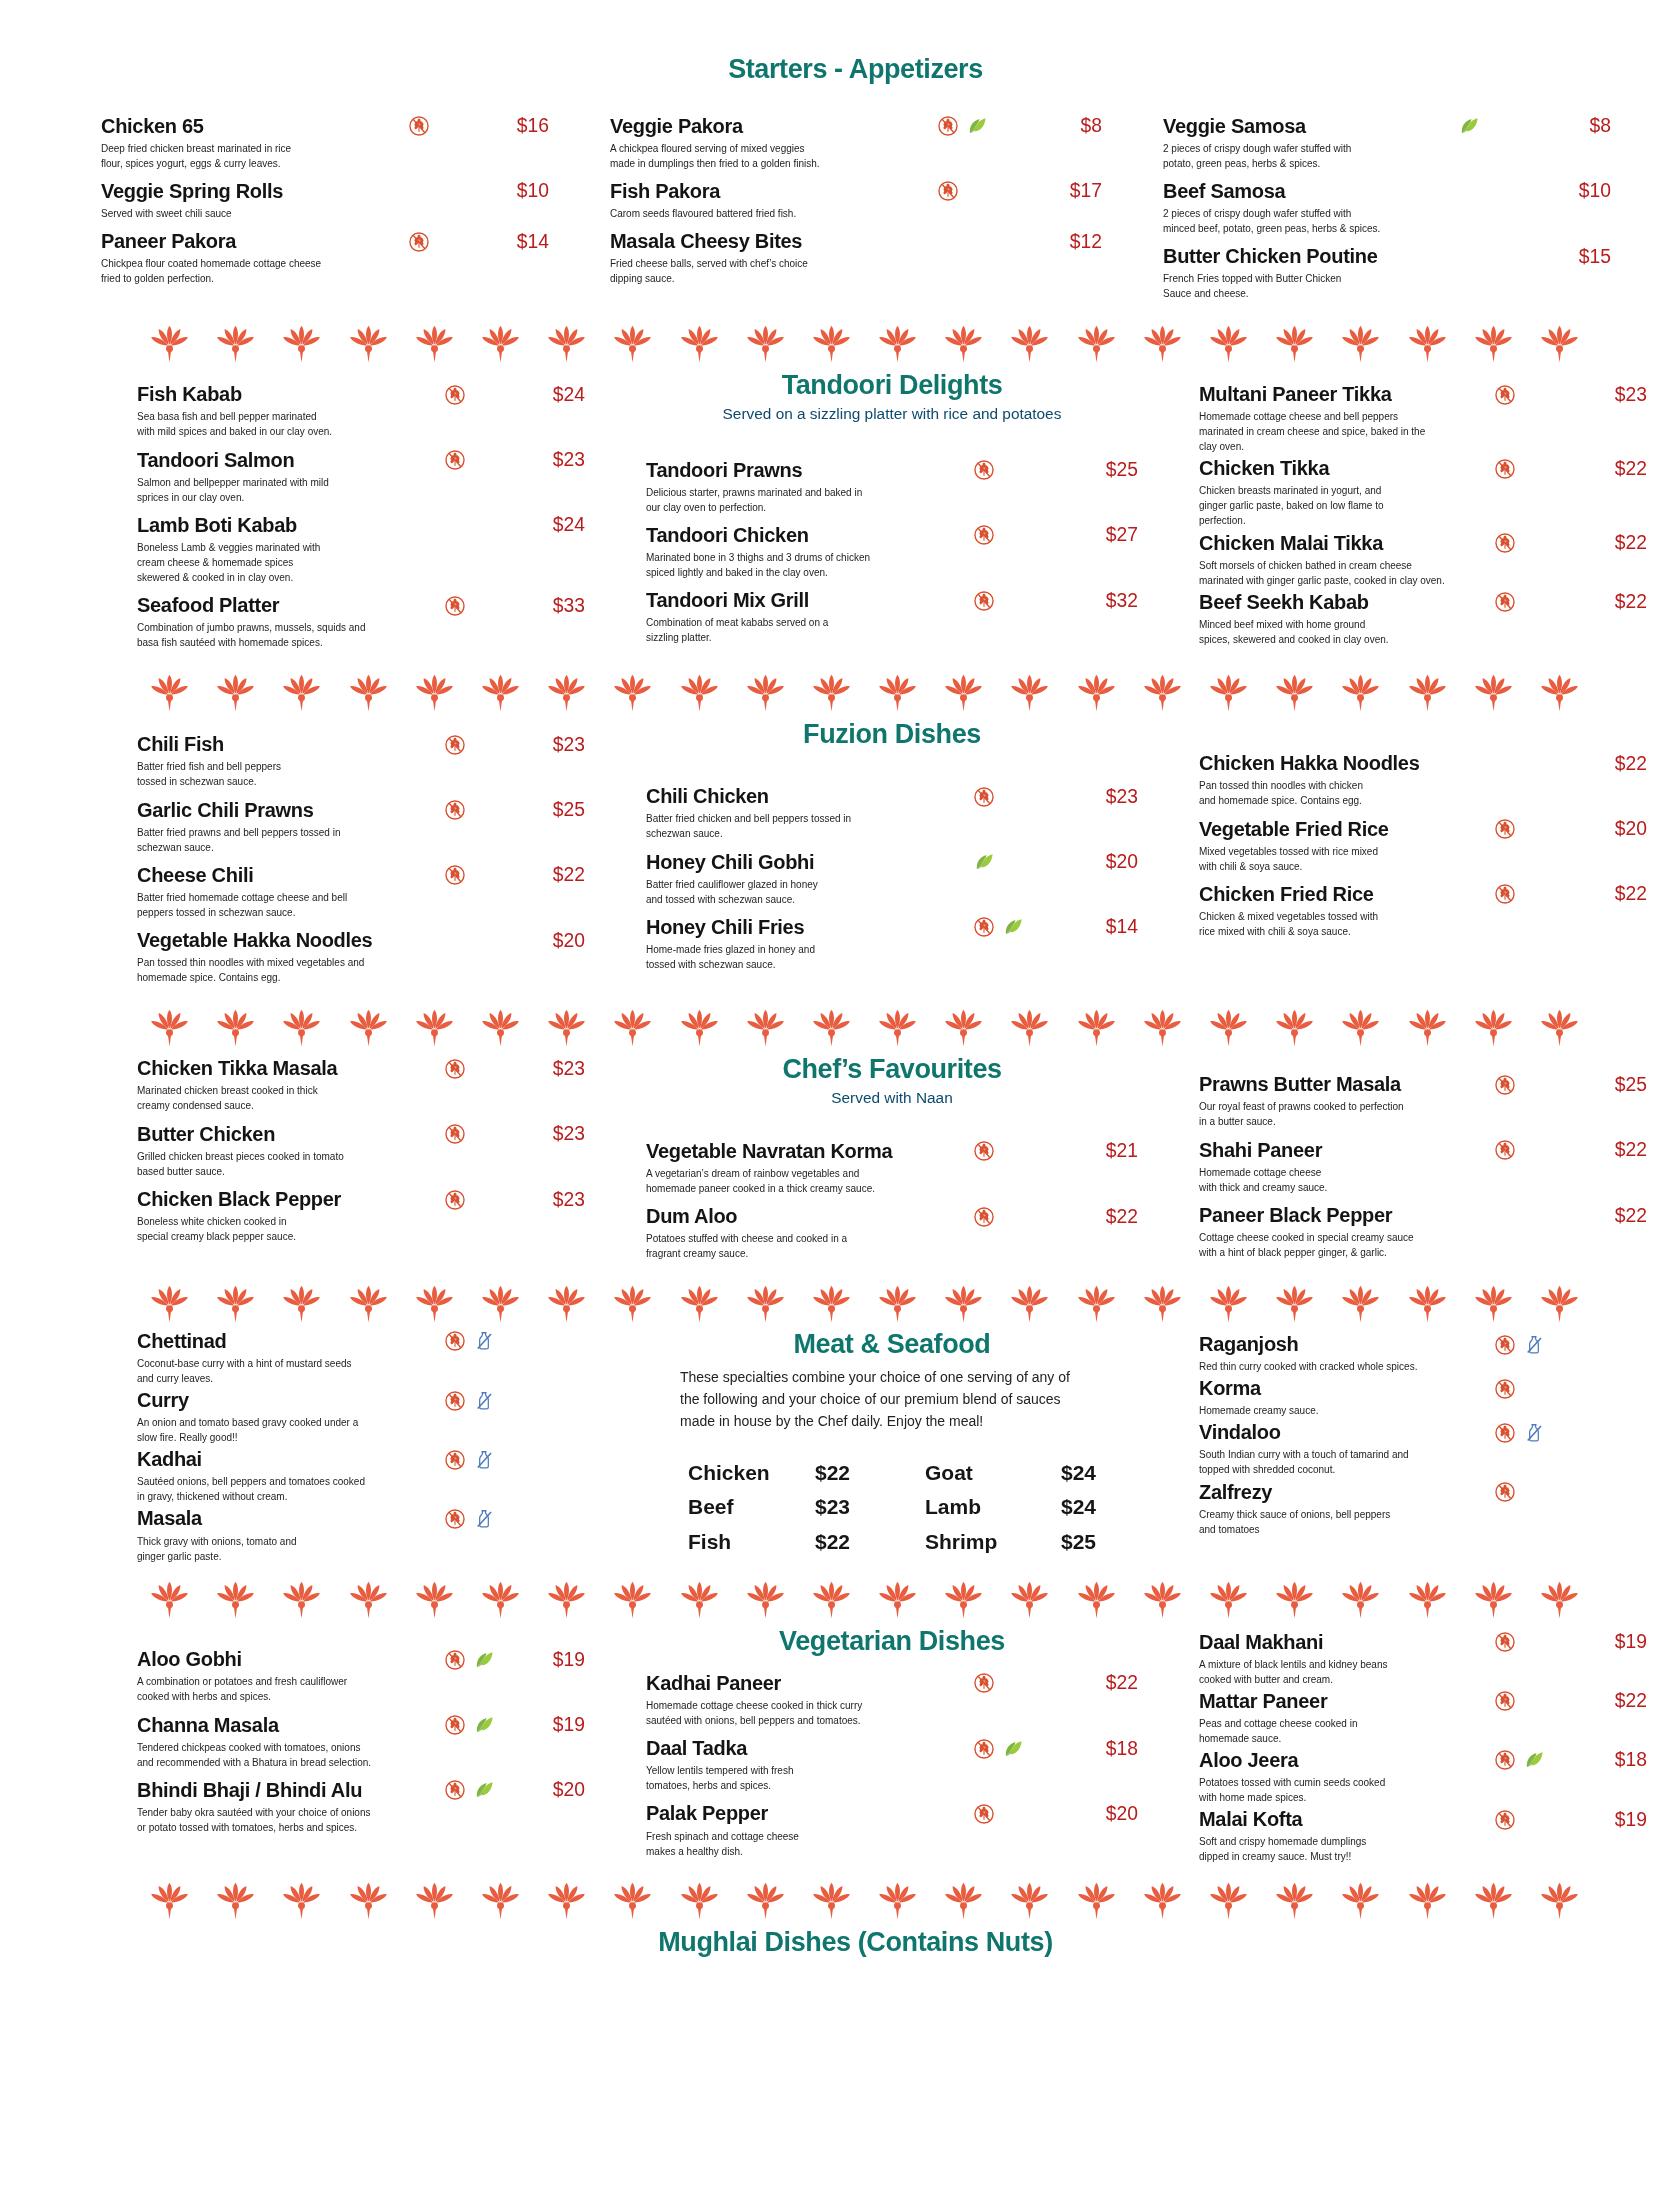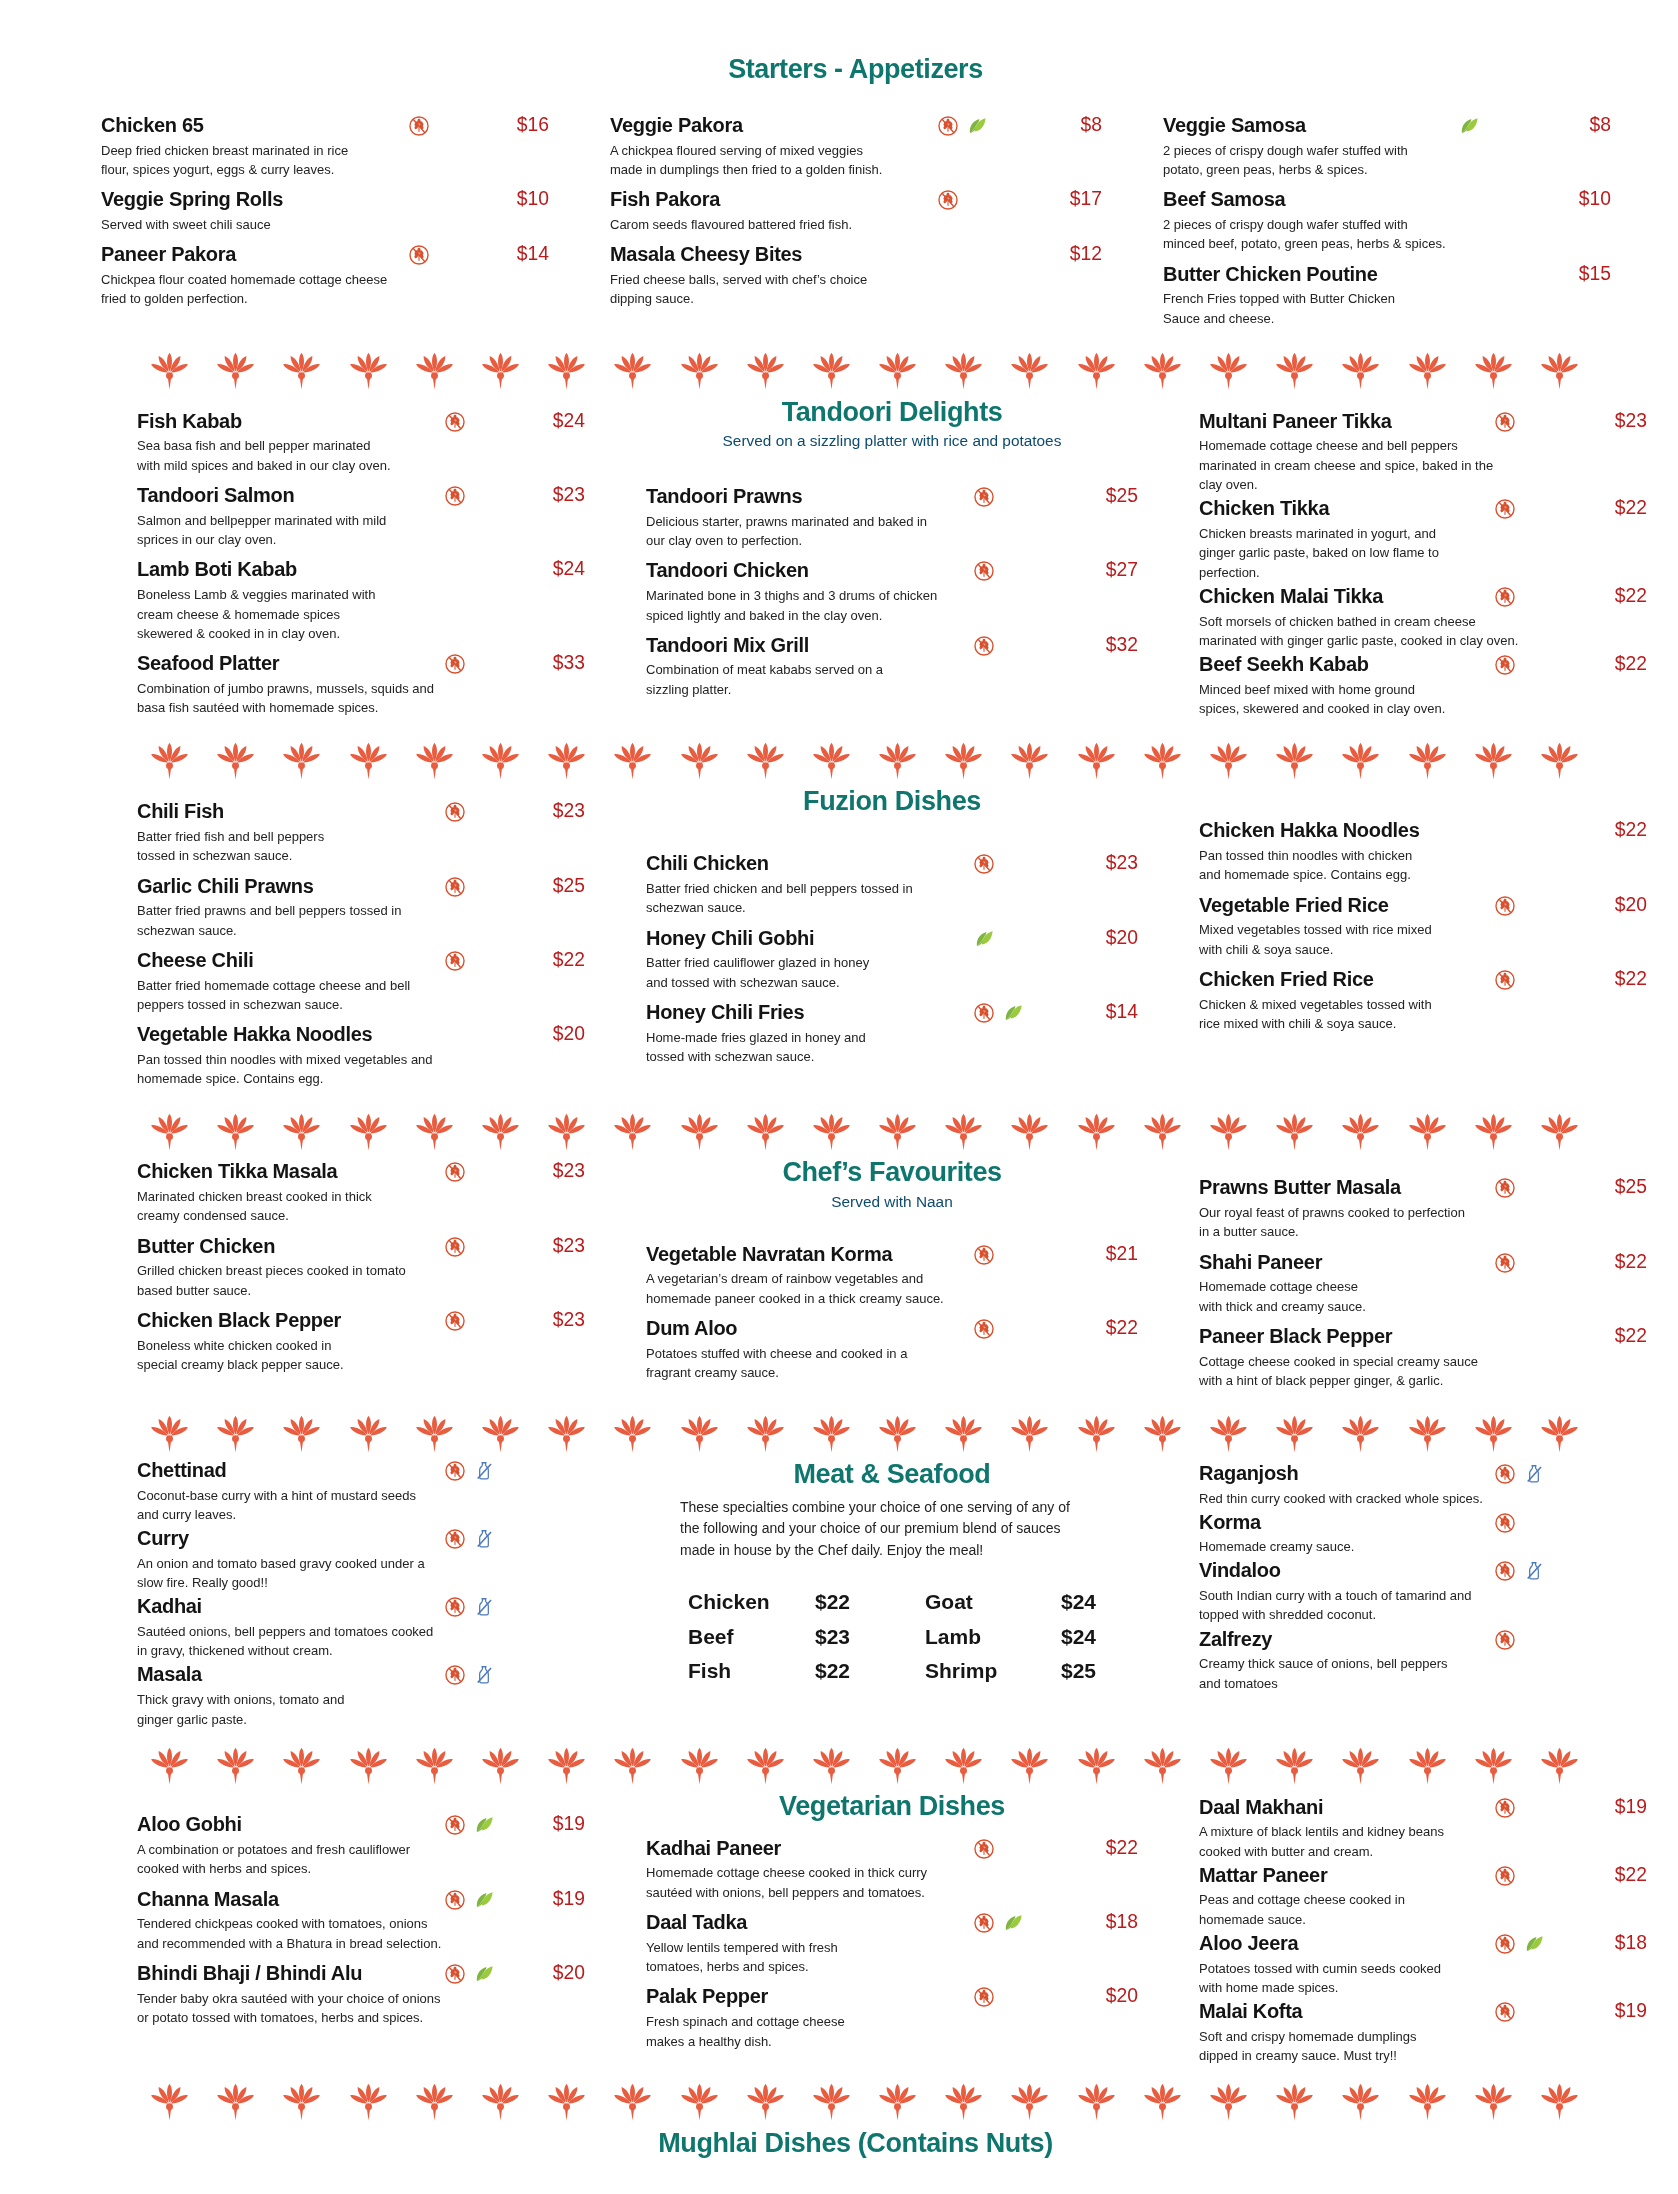--- a/index.html
+++ b/index.html
@@ -11,29 +11,29 @@
   .sec-sub{font-size:15.4px;color:#0c4a6e;text-align:center;margin-top:4.4px;}
   .full{width:100%;}
   .cols{display:grid;grid-template-columns:448px 492px 448px;column-gap:61px;margin-top:29px;}
   section[data-sec]:not([data-sec="0"]) .cols{margin-top:0;margin-left:36px;}
   .col{min-width:0;position:relative;}
   .col-header{margin-bottom:var(--hdr-gap,35px);}
   .pt7{padding-top:3.1px}.pt10{padding-top:4.4px}.pt30{padding-top:13px}
   .pt32{padding-top:14px}.pt43{padding-top:19px}.pt50{padding-top:22px}.pt76{padding-top:33px}
   .item{margin-bottom:8.8px;}
   .tight .item{margin-bottom:2.6px;}
-  .item-head{display:flex;position:relative;min-height:24px;}
+  .item-head{display:flex;align-items:center;position:relative;min-height:24px;}
   .item-name{font-size:20px;font-weight:700;letter-spacing:-0.3px;color:#141414;white-space:nowrap;}
   .icons{position:absolute;left:var(--icon-x,307px);top:50%;transform:translateY(-50%);
          display:flex;gap:7px;align-items:center;}
   .cols>.col:nth-child(1){--icon-x:307px;}
   .cols>.col:nth-child(2){--icon-x:327px;}
   .cols>.col:nth-child(3){--icon-x:295px;}
   .price{margin-left:auto;font-size:19.3px;font-weight:400;color:#b91c1c;}
-  .desc{font-size:13px;line-height:1.5;color:#232323;margin-top:2.6px;white-space:pre-line;}
+  .desc{font-size:10px;line-height:1.5;color:#232323;margin-top:2.6px;white-space:pre-line;}
   .sep{display:flex;justify-content:space-between;align-items:flex-end;
        margin:6.1px 26px 4.4px 44px;height:49px;overflow:hidden;}
   .meat-intro{font-size:14px;line-height:1.56;color:#222;margin-top:6.6px;padding-left:34px;white-space:pre-line;}
   .price-table{display:grid;grid-template-columns:127px 110px 136px 92px;row-gap:10.5px;
                margin:28.5px 0 0 42px;font-size:21px;font-weight:700;align-items:center;}
 </style>
 </head>
 <body>
 
 <div class="page">

